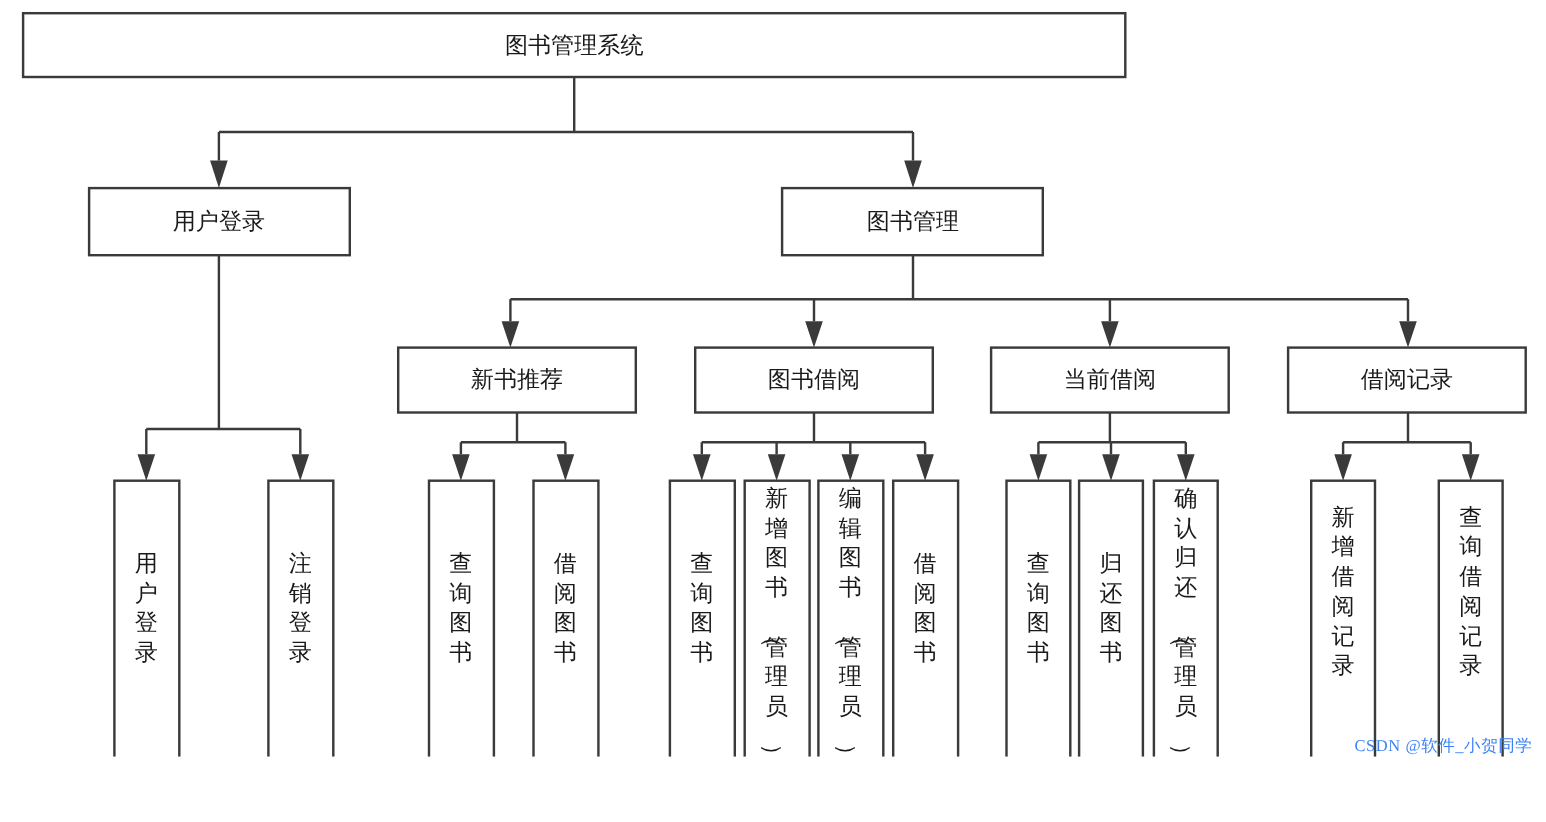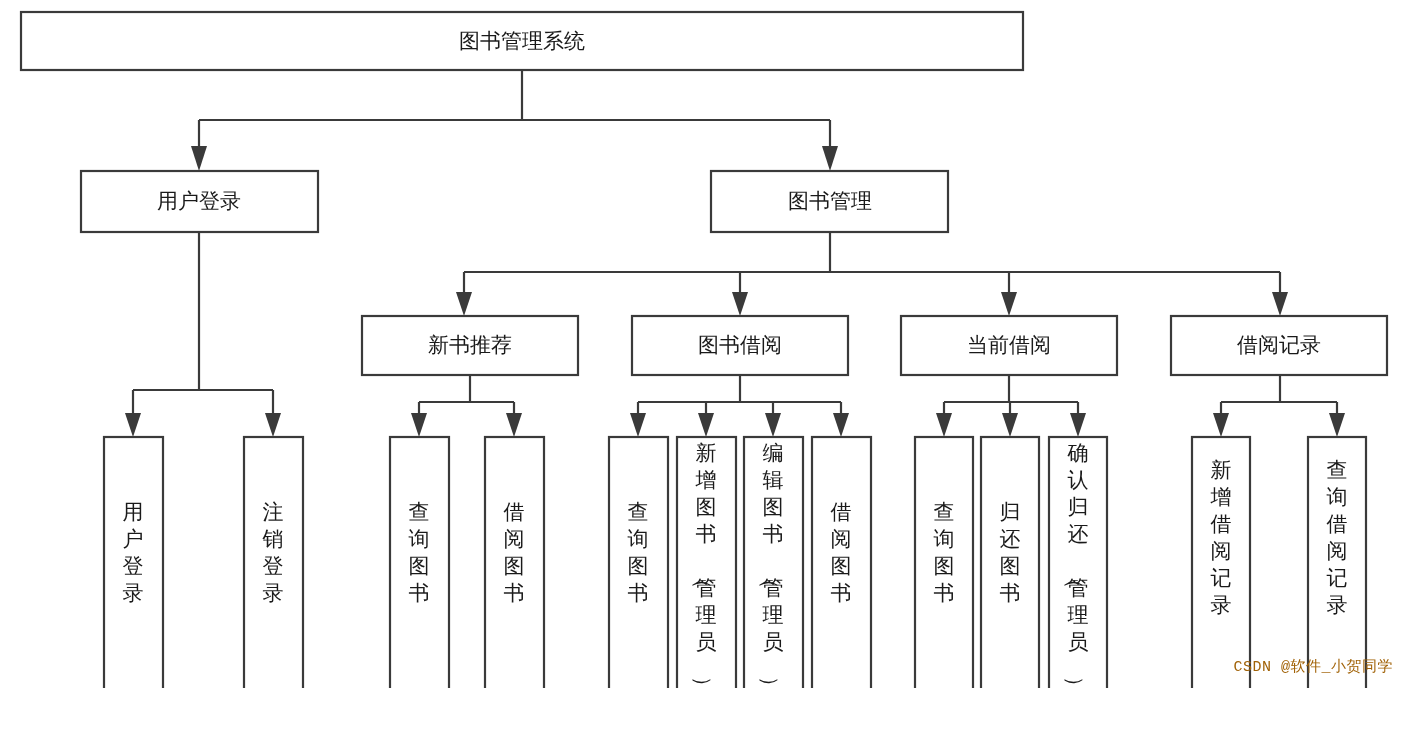--- a/index.html
+++ b/index.html
@@ -50,24 +50,24 @@
   }
   .node-label-v {
     fill: #1a1a1a;
     font-family: "DejaVu Sans", "Liberation Sans", sans-serif;
     font-size: 21px;
     text-anchor: middle;
   }
   .watermark-text {
     position: absolute;
     right: 12px;
-    bottom: 12px;
-    font-family: Liberation Mono, monospace;
+    bottom: 0;
+    font-family: Liberation Serif, serif;
     font-size: 15px;
-    color: #a16207;
+    color: #3b82f6;
     white-space: nowrap;
     letter-spacing: 0.5px;
     user-select: none;
   }
 </style>
 </head>
 <body>
 
 <div id="diagram-root">
 

